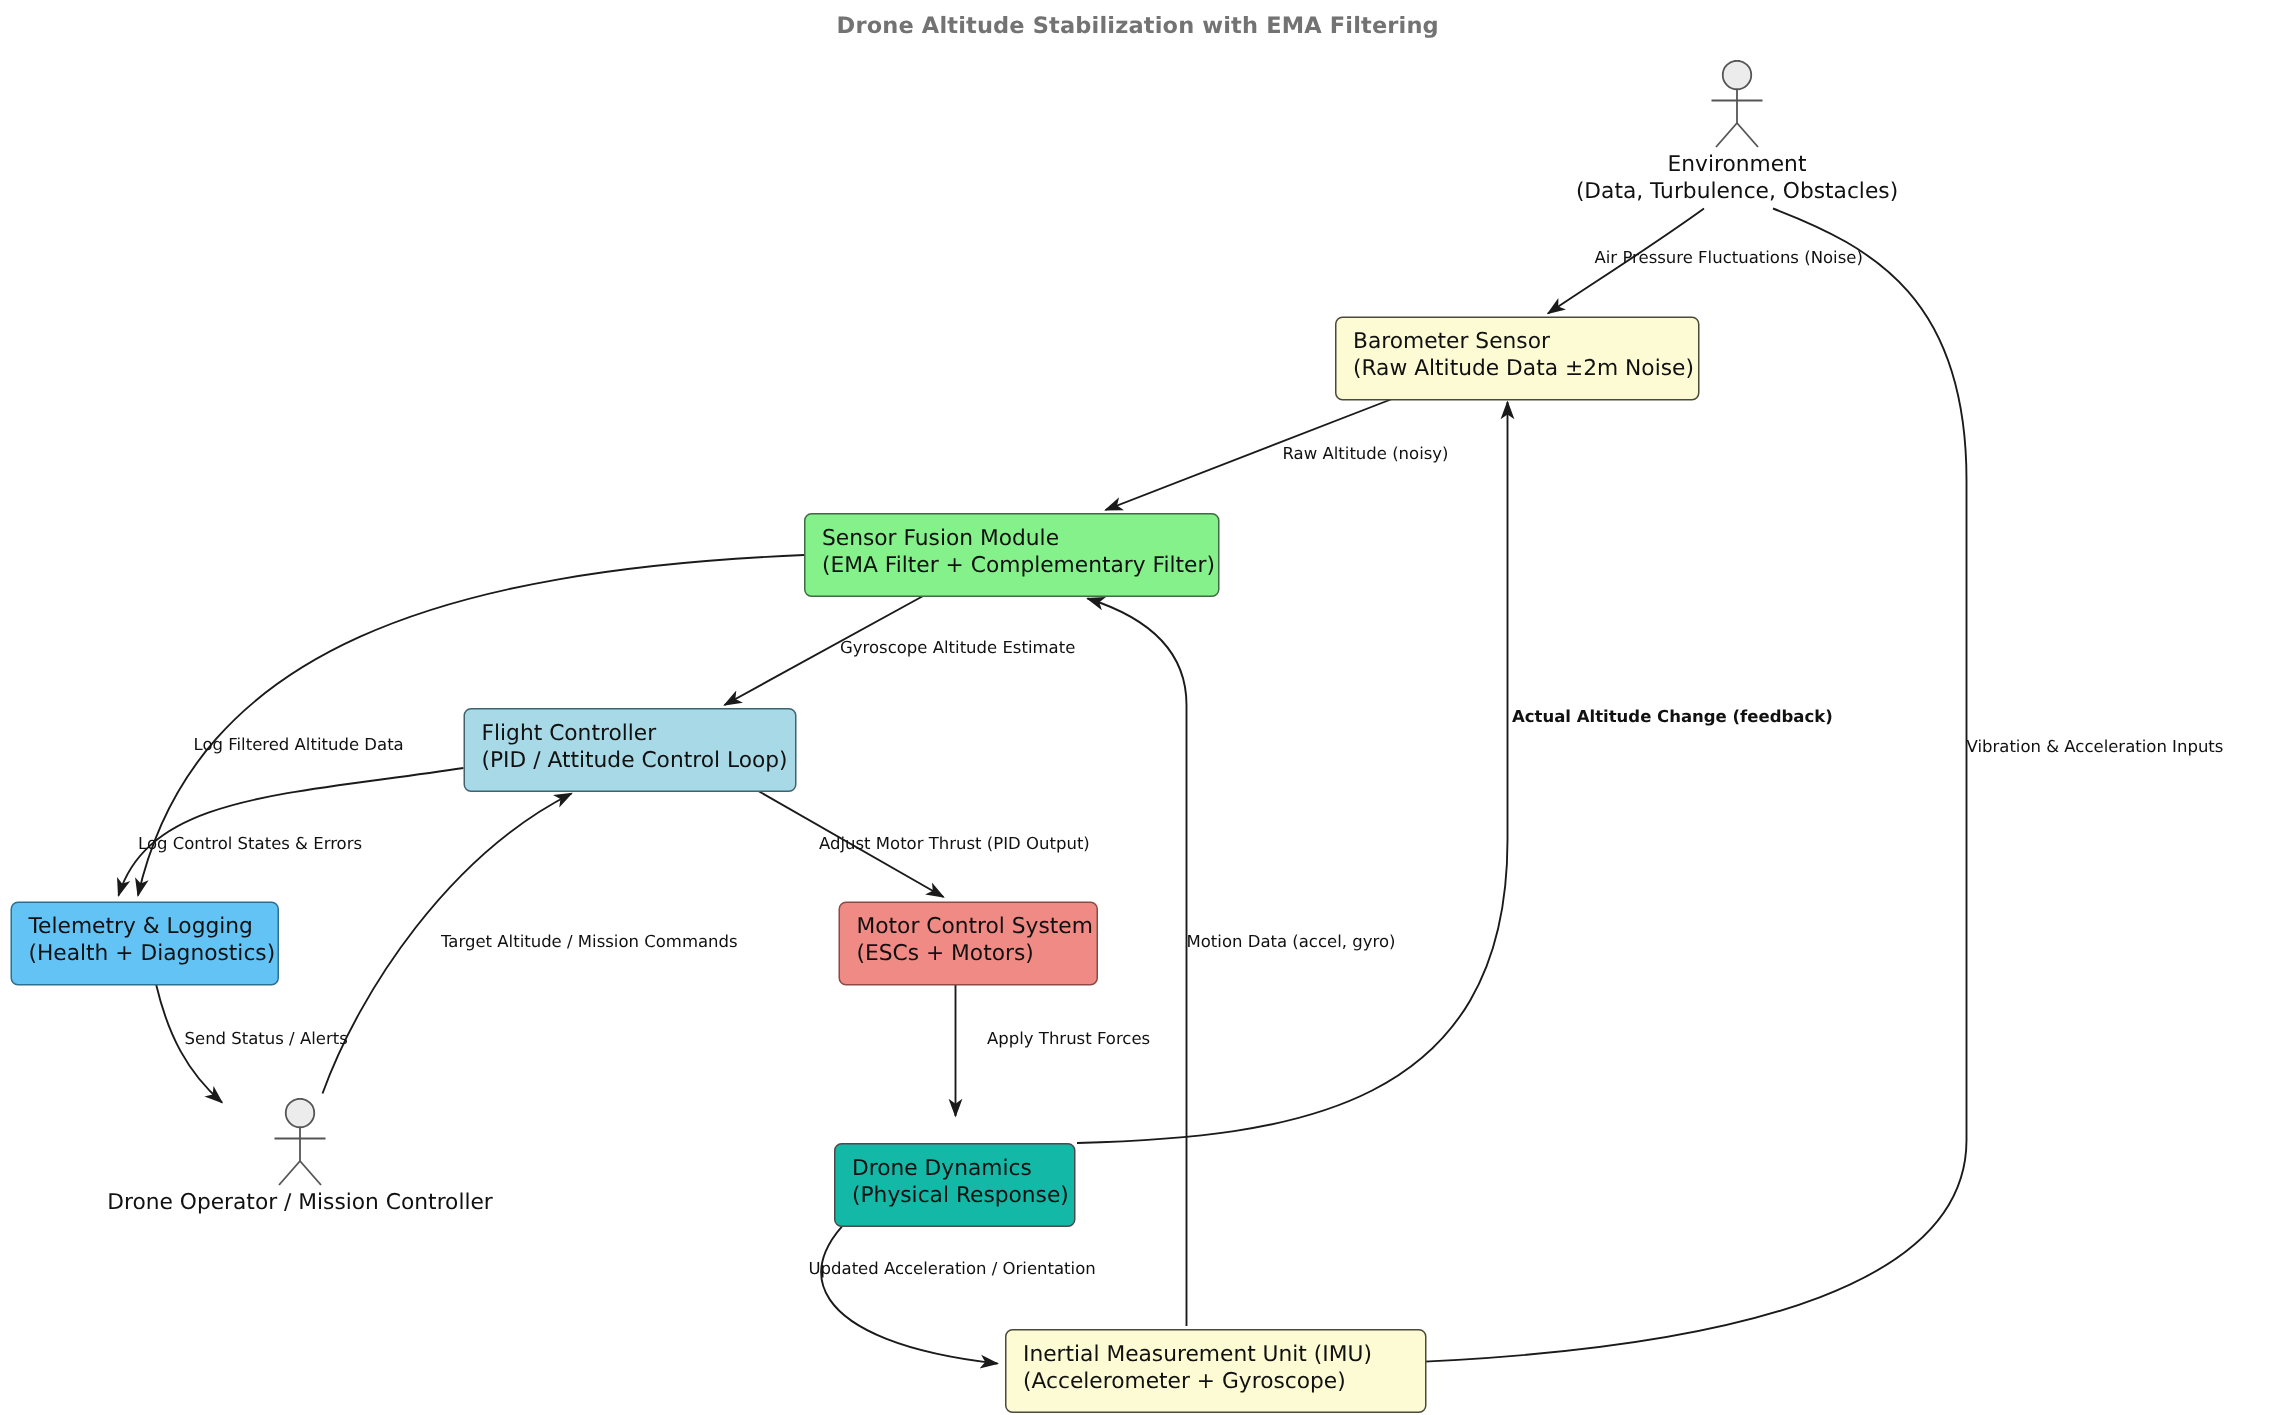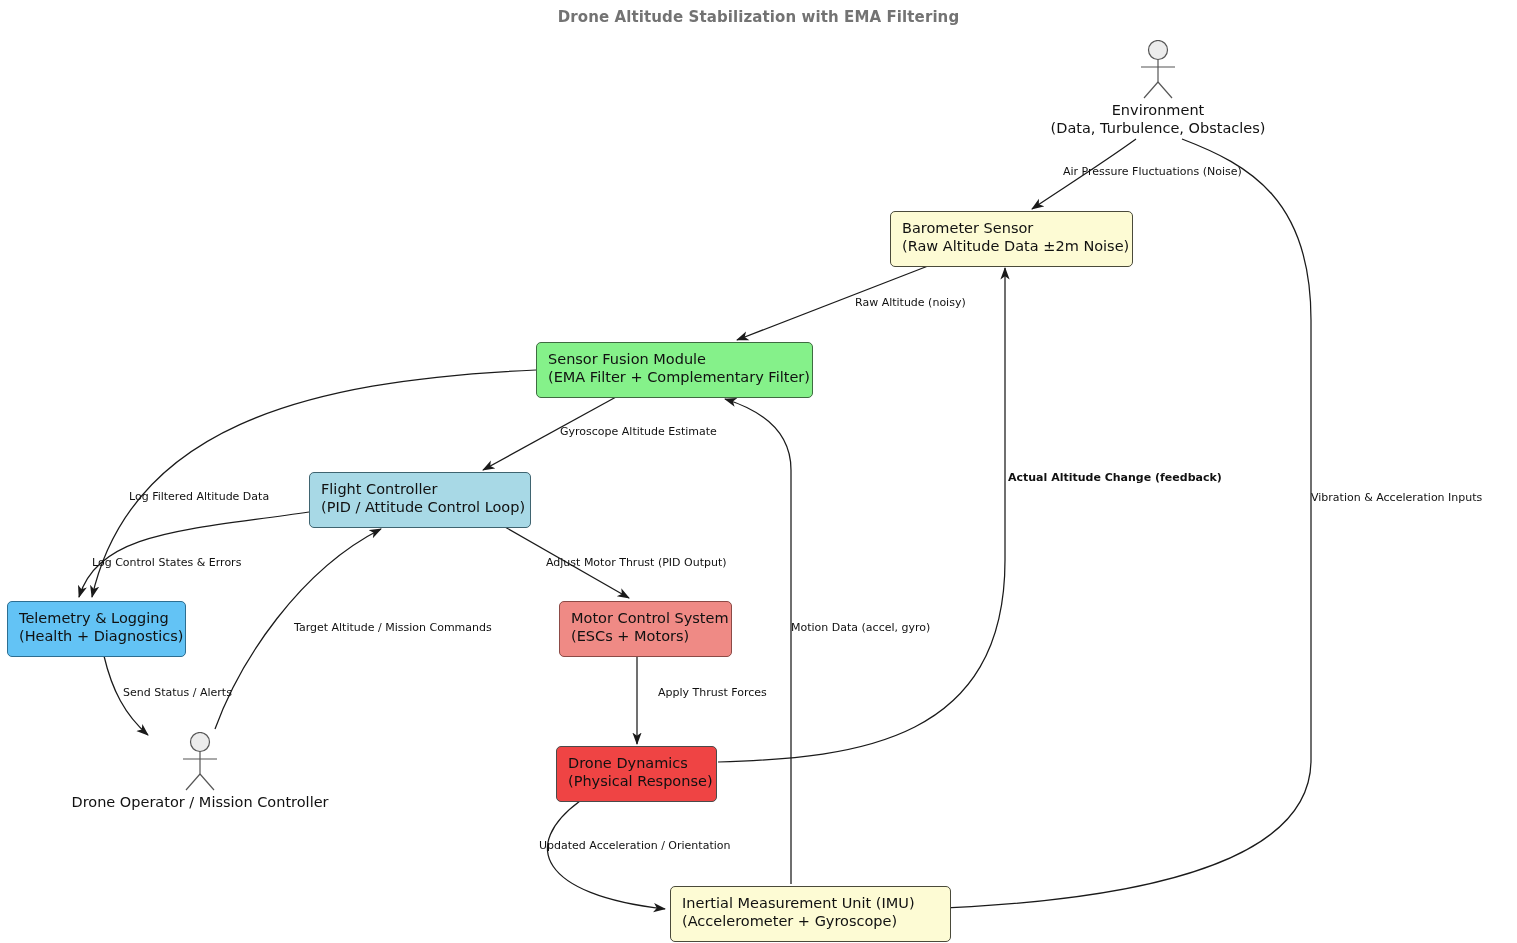--- a/index.html
+++ b/index.html
@@ -47,21 +47,21 @@
     line-height: 1.22;
     color: #111111;
     white-space: nowrap;
   }
   .node .l2 { display: block; }
   .n-yellow { background: #fdfbd4; border-color: #4a4a3a; }
   .n-green  { background: #85f18a; border-color: #3f6b41; }
   .n-lblue  { background: #a8d9e6; border-color: #3f6470; }
   .n-blue   { background: #63c3f5; border-color: #2d6e91; }
   .n-red    { background: #ef8a85; border-color: #8c4a46; }
-  .n-gray   { background: #ef4444; border-color: #4a4a4a; }
+  .n-gray   { background: #14b8a6; border-color: #4a4a4a; margin-top: 16px; }
 
   .actor {
     position: absolute;
     width: 0; height: 0;
   }
   .actor svg { position: absolute; left: -30px; top: 0; }
   .actor-label {
     position: absolute;
     top: 62px;
     transform: translateX(-50%);

